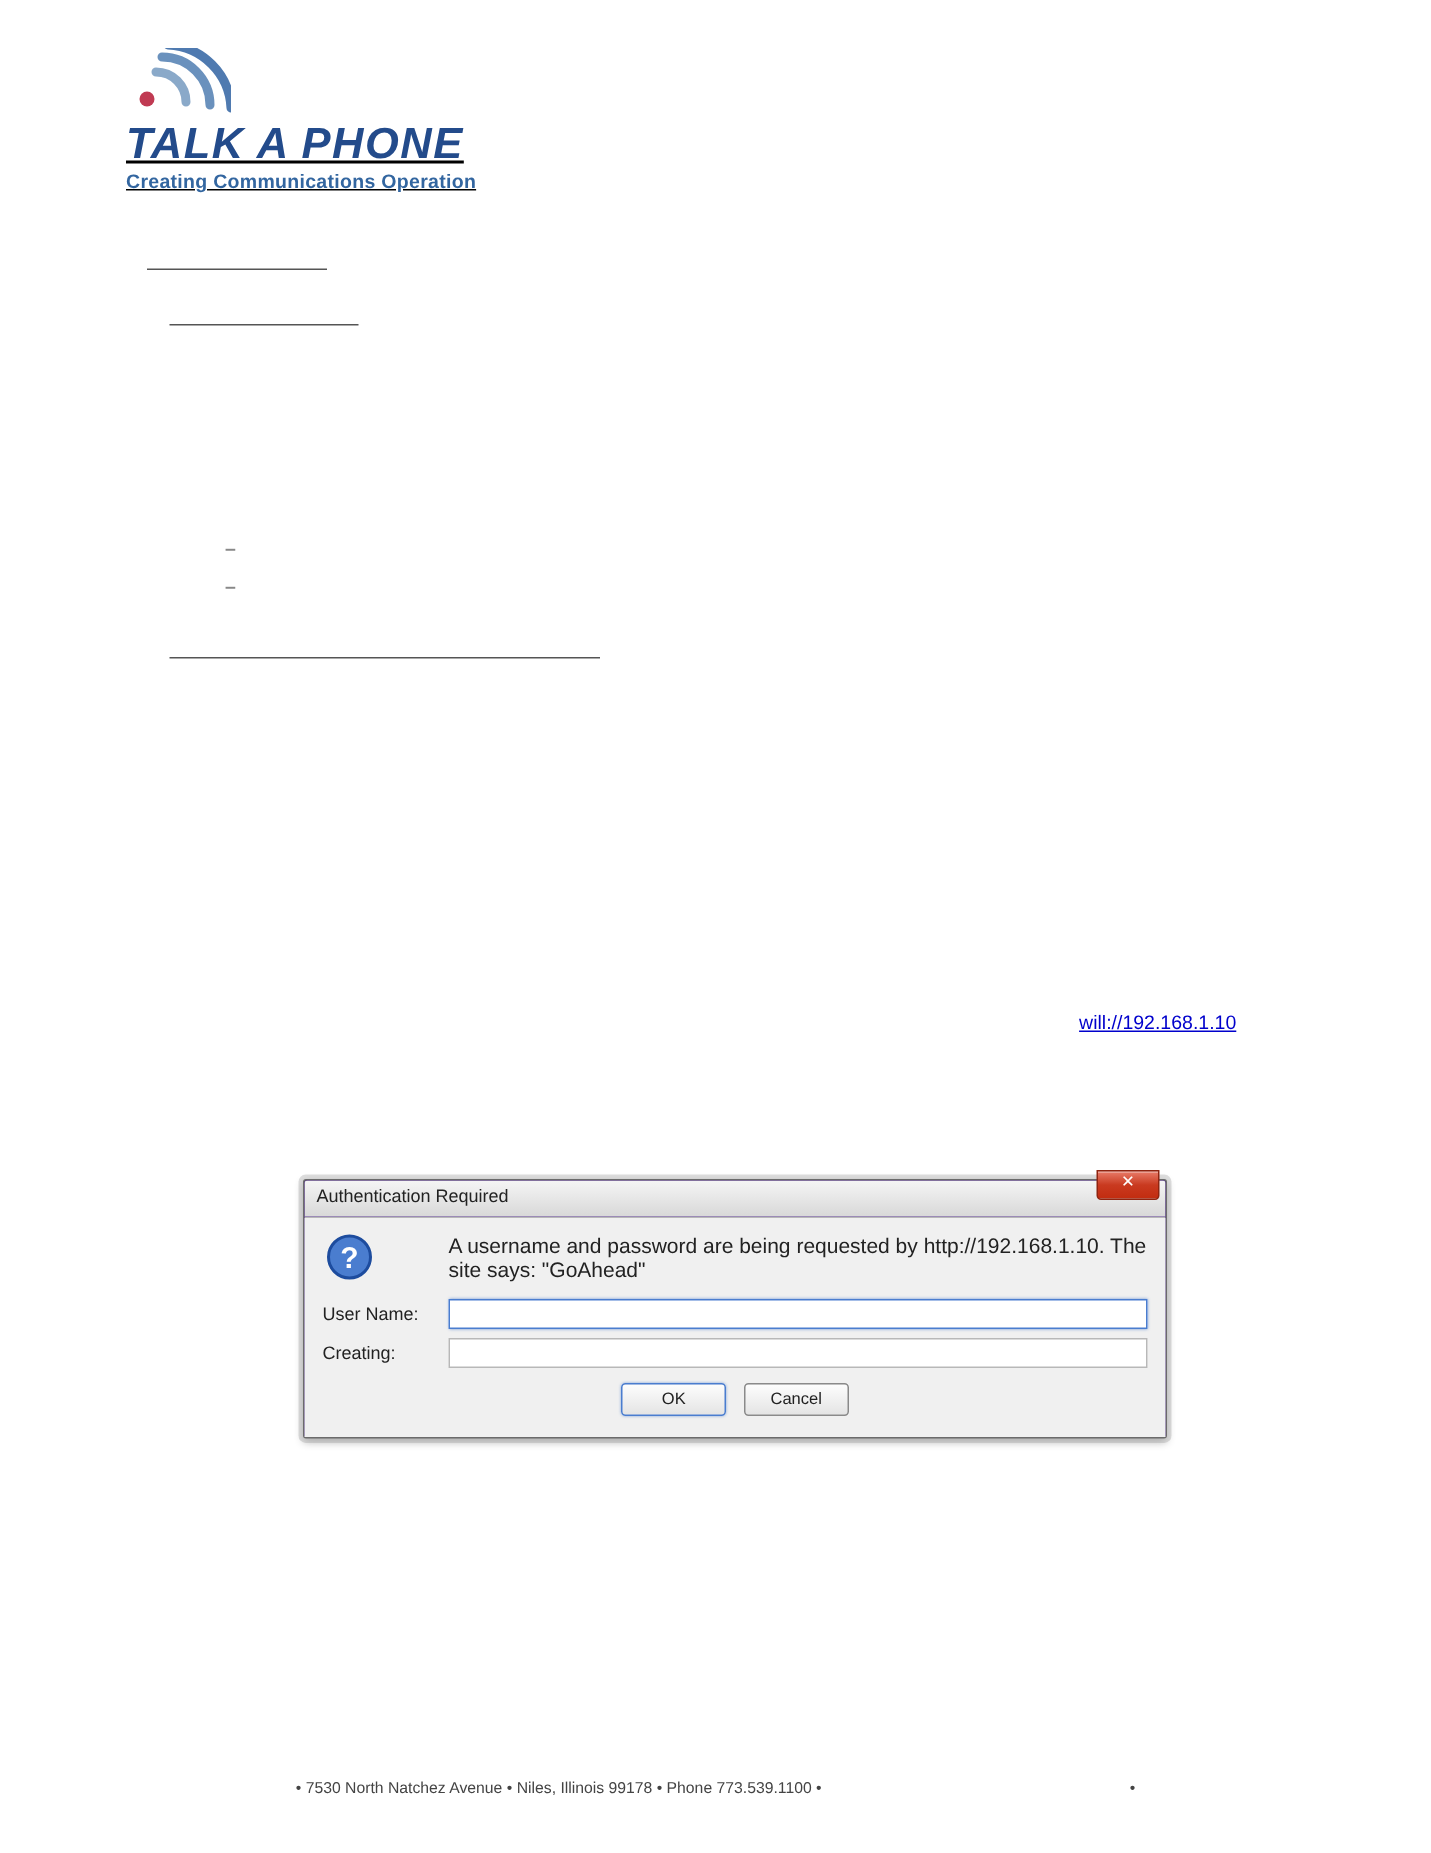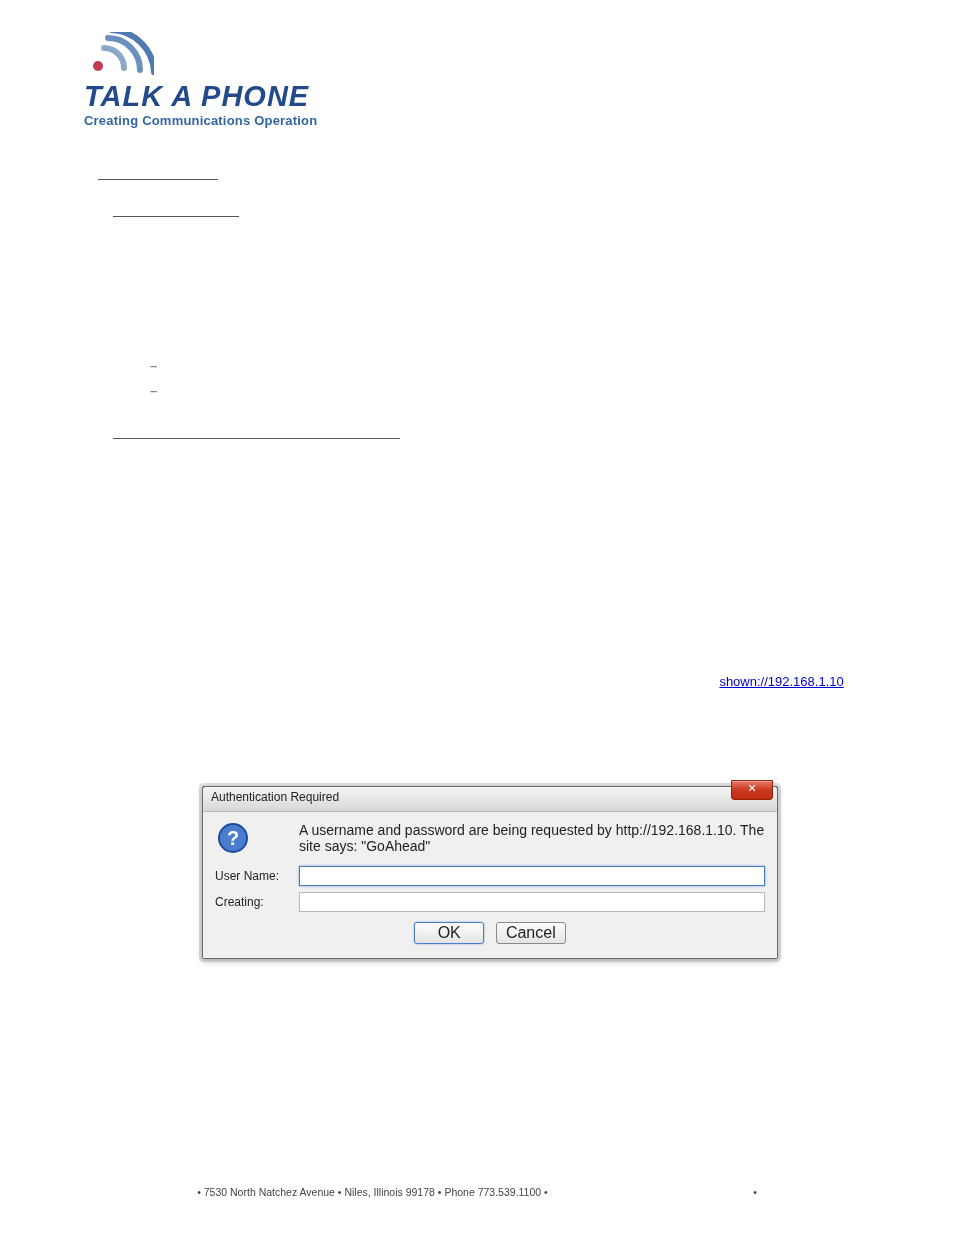--- a/index.html
+++ b/index.html
@@ -14,20 +14,21 @@
   .page {
     position: relative;
     width: 954px;
     height: 1235px;
   }
   .logo {
     position: absolute;
     left: 84px;
     top: 32px;
     width: 260px;
+    text-decoration: underline;
   }
   .logo-arcs {
     display: block;
   }
   .logo-title {
     font-family: "Trebuchet MS", Arial, sans-serif;
     font-size: 29px;
     font-style: italic;
     letter-spacing: 1px;
     color: #234b8b;
@@ -248,21 +249,21 @@
     border-color: #b8b8b8;
   }
   .dialog-buttons {
     text-align: center;
     margin-top: 10px;
   }
   .dialog-buttons button {
     width: 70px;
     height: 22px;
     margin: 0 4px;
-    font-size: 16px;
+    font-size: 11px;
     background: linear-gradient(to bottom, #fdfdfd, #e4e4e4);
     border: 1px solid #8a8a8a;
     border-radius: 3px;
     color: #222;
     cursor: default;
   }
   .dialog-buttons button.primary {
     border-color: #4a7dcf;
     box-shadow: 0 0 2px rgba(74,125,207,0.7);
   }
@@ -311,21 +312,21 @@
   <div class="p1">The VOIP-500 Series Phone is configured using a standard web browser. You must know the IP address of the VOIP-500 Series Phone in order to access the Web GUI for configuration. All VOIP-500 Series Phones ship with a default, static IP address of 192.168.1.10.</div>
   <div class="p2">To access the Web GUI, you will need:</div>
   <div class="bullet-list">
     <div><span class="dash">–</span><span>A computer connected to the same network as the VOIP-500 Series Phone</span></div>
     <div><span class="dash">–</span><span>A Java-Script enabled web browser</span></div>
   </div>
   <div class="h2b">4.2 Accessing the Web Configuration Utility</div>
   <div class="p3">The following sections describe how to configure the VOIP-500 Series Phone using the Web GUI. Operation and Authentication of the Phones can also be performed via DTMF codes. Refer to Section 5: Operation for basic operation and DTMF Authentication. Tables shown in each section describe the details of each configurable field. Options in bold are the default settings. Screenshots are also provided as a visual reference. An asterisk next to a field in the Web GUI signifies a required field.</div>
 
   <div class="step1">
-    <span class="num">1.</span><span>Open a web browser and enter the IP address of the VOIP-500 Series Phone in the address bar (i.e., </span><a class="link">shown://192.168.1.10</a><span>). An Authentication dialog box will appear.</span>
+    <span class="num">1.</span><span>Open a web browser and enter the IP address of the VOIP-500 Series Phone in the address bar (i.e., </span><a class="link">will://192.168.1.10</a><span>). An Authentication dialog box will appear.</span>
   </div>
 
   <div class="dialog-wrap">
     <div class="dialog-titlebar">
       <span class="title">Authentication Required</span>
       <div class="dialog-close">
         <span>✕</span>
       </div>
     </div>
     <div class="dialog-body">

